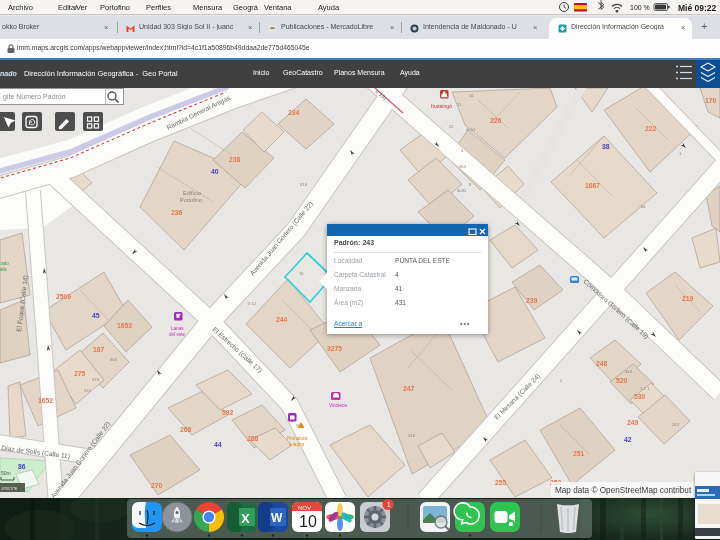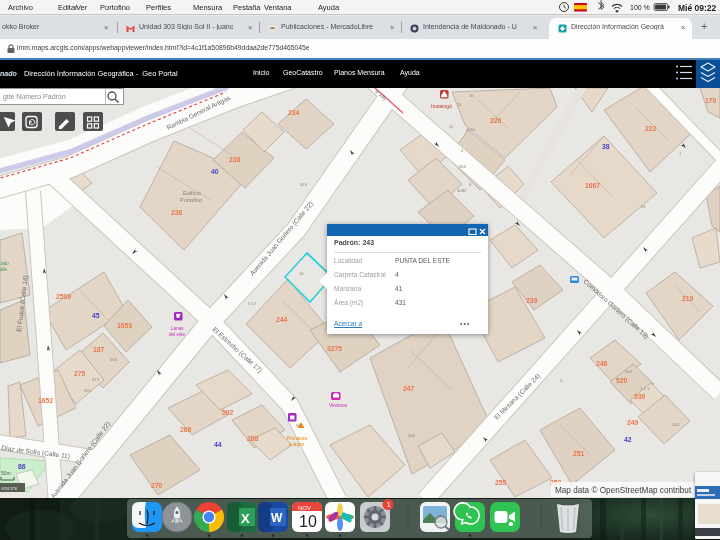--- a/index.html
+++ b/index.html
@@ -11,21 +11,21 @@
   
   #tabstrip { position:absolute; left:0; top:16px; width:720px; height:23px; background:#dcdfe3; }
   .tabtext { position:absolute; top:7px; font-size:7px; color:#45484d; white-space:nowrap; overflow:hidden; }
   .tabx { position:absolute; top:7px; font-size:7.5px; color:#5f6368; }
   .tabdiv { position:absolute; top:6px; width:1px; height:11px; background:#9aa0a6; }
   #activetab { position:absolute; left:549px; top:2px; width:143px; height:21px; background:#fdfdfd; border-radius:7px 7px 0 0; }
   
   #urlrow { position:absolute; left:0; top:39px; width:720px; height:19px; background:#fdfdfd; }
   #urltext { position:absolute; left:17px; top:5px; font-size:6.8px; color:#3a3d41; letter-spacing:0px; }
   
-  #appheader { position:absolute; left:0; top:58px; width:720px; height:30px; background:#000000; }
+  #appheader { position:absolute; left:0; top:58px; width:720px; height:30px; background:#404040; }
   #appheader .topline { position:absolute; left:0; top:0; width:720px; height:2px; background:#4080bf; }
   #apptitle { position:absolute; left:24px; top:11px; font-size:7.4px; color:#fff; }
   .hmenu { position:absolute; top:11px; font-size:7px; color:#fff; }
   #logofrag { position:absolute; left:0px; top:12px; font-size:7px; color:#cfe2f2; font-weight:bold; font-style:italic; }
   
   #searchbox { position:absolute; left:-6px; top:88px; width:130px; height:17px; background:#fff; border:1px solid #959595; }
   #searchbox span { position:absolute; left:8px; top:4px; font-size:7px; color:#8a8a8a; }
   #magbtn { position:absolute; right:0; top:0; width:18px; height:15px; border-left:1px solid #bbb; }
   .toolbtn { position:absolute; top:112px; width:20px; height:19px; background:#4d4d4d; border-radius:2px; }
   
@@ -46,21 +46,21 @@
 </head>
 <body>
 <div id="screen">
   <div id="menubar">
     <span class="mitem" style="left:8px">Archivo</span>
     <span class="mitem" style="left:58px">Editar</span>
     <span class="mitem" style="left:76px">Ver</span>
     <span class="mitem" style="left:100px">Portofino</span>
     <span class="mitem" style="left:146px">Perfiles</span>
     <span class="mitem" style="left:193px">Mensura</span>
-    <span class="mitem" style="left:233px">Pestaña</span>
+    <span class="mitem" style="left:233px">Geográ</span>
     <span class="mitem" style="left:264px">Ventana</span>
     <span class="mitem" style="left:318px">Ayuda</span>
     <svg width="164" height="15" style="position:absolute;left:556px;top:0">
       <circle cx="8" cy="7" r="4.5" fill="none" stroke="#3a3a3a" stroke-width="1"></circle>
       <path d="M 8,4.5 L 8,7 L 10,8.5" fill="none" stroke="#3a3a3a" stroke-width="0.9"></path>
       <rect x="18" y="3" width="13" height="8.5" rx="1" fill="#c60b1e"></rect>
       <rect x="18" y="5.1" width="13" height="4.2" fill="#ffc400"></rect>
       <path d="M 45,2.5 l 2.8,2.3 -5.6,4.6 m 0,-6.9 l 5.6,4.6 -2.8,2.3 l 0,-9.2" fill="none" stroke="#3a3a3a" stroke-width="0.9"></path>
       <path d="M 56,6.5 a 7,7 0 0 1 10,0 M 58,8.7 a 4.3,4.3 0 0 1 6,0 M 60,10.9 a 1.8,1.8 0 0 1 2,0 l -1,1.2 z" fill="none" stroke="#3a3a3a" stroke-width="1.1"></path>
       <text x="74" y="10" font-size="7" fill="#1c1c1c">100 %</text>

